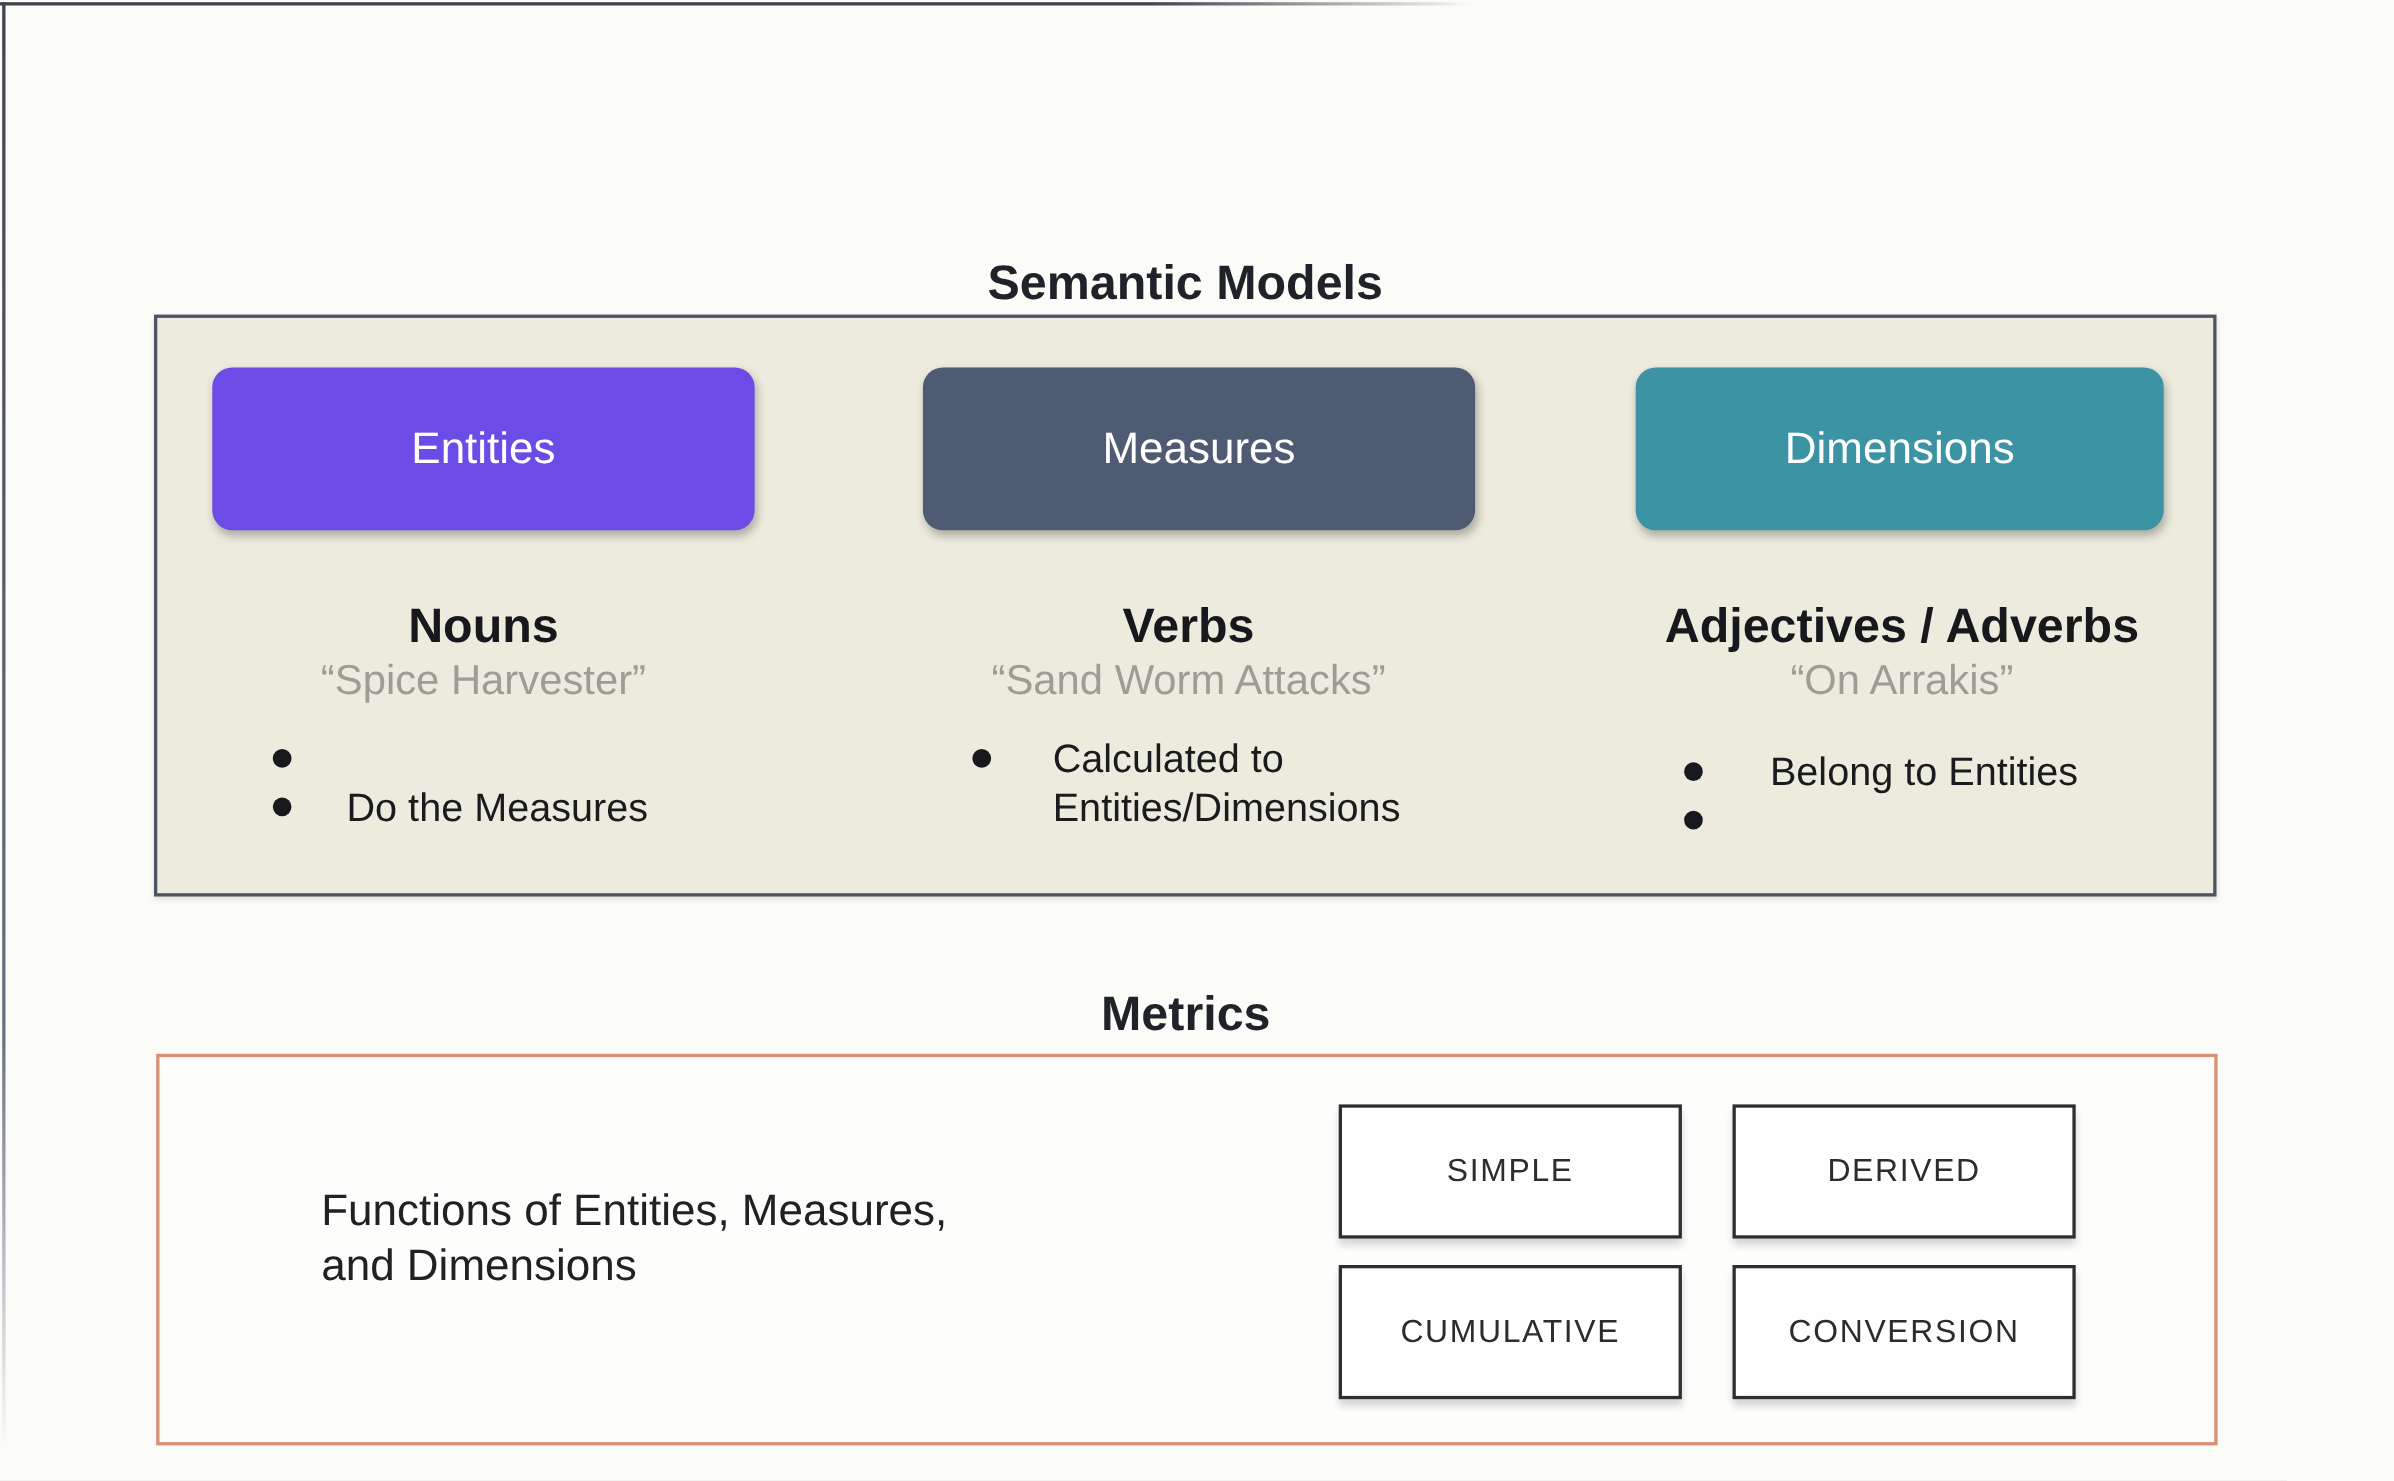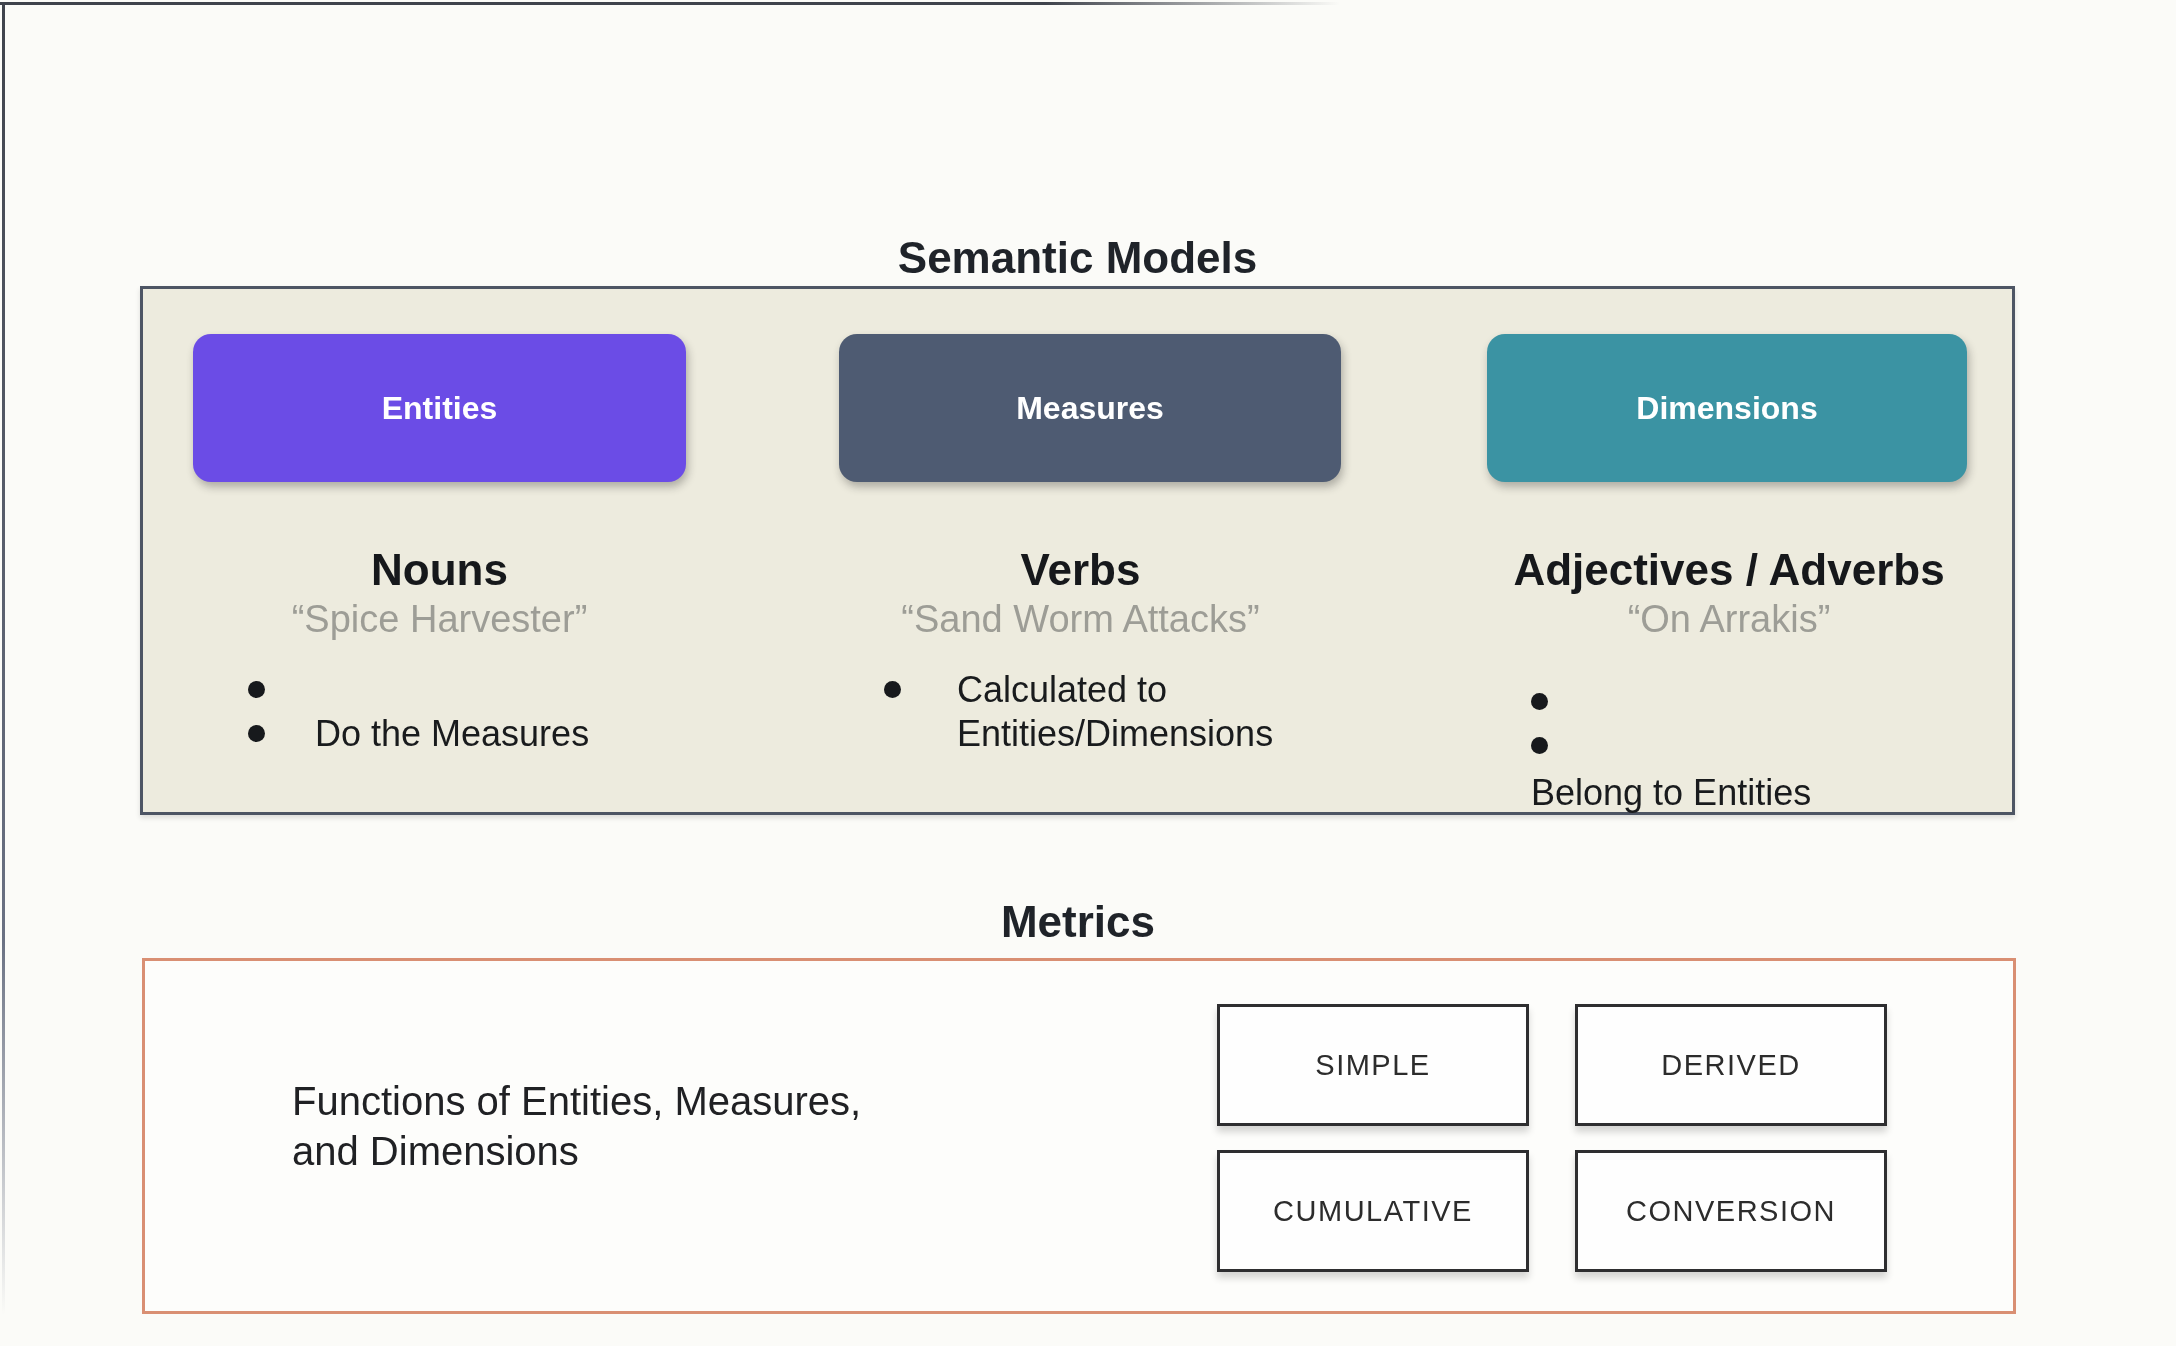--- a/index.html
+++ b/index.html
@@ -37,21 +37,21 @@
   .sm-panel{
     position:absolute;left:140px;top:286px;width:1875px;height:529px;
     box-sizing:border-box;border:3px solid #4d5564;background:#edebde;
     box-shadow:0 3px 5px rgba(0,0,0,0.12);
   }
 
   .pill{
     position:absolute;top:334px;height:148px;
     border-radius:18px;
     display:flex;align-items:center;justify-content:center;
-    font-size:32px;font-weight:700;color:#ffffff;
+    font-size:40px;font-weight:400;color:#ffffff;
     box-shadow:2px 5px 8px rgba(30,30,30,0.30);
   }
   #pill-entities{left:193px;width:493px;}
   #pill-measures{left:839px;width:502px;}
   #pill-dimensions{left:1487px;width:480px;}
 
   .col-heading{
     position:absolute;top:546px;text-align:center;
     font-size:44px;font-weight:700;color:#16181b;line-height:48px;
   }
@@ -125,21 +125,21 @@
     <div id="quote-2" class="col-quote">“Sand Worm Attacks”</div>
     <div class="bullet-row g2" style="left:884px;top:668px;">
       <span class="dot"></span>
       <span class="bullet-text">Calculated to
 Entities/Dimensions</span>
     </div>
 
     <div id="pill-dimensions" class="pill" style="background-color: rgb(59, 147, 163);">Dimensions</div>
     <div id="heading-3" class="col-heading">Adjectives / Adverbs</div>
     <div id="quote-3" class="col-quote">“On Arrakis”</div>
-    <div class="bullet-row g3" style="left:1531px;top:680px;flex-direction:column;">
+    <div class="bullet-row g3" style="left:1531px;top:680px;">
       <span class="dot"></span>
       <span class="bullet-text">Belong to Entities</span>
     </div>
     <div class="bullet-row g3" style="left:1531px;top:724px;">
       <span class="dot"></span>
     </div>
   </section>
 
   <section>
     <div id="metrics-label" class="section-label">Metrics</div>

